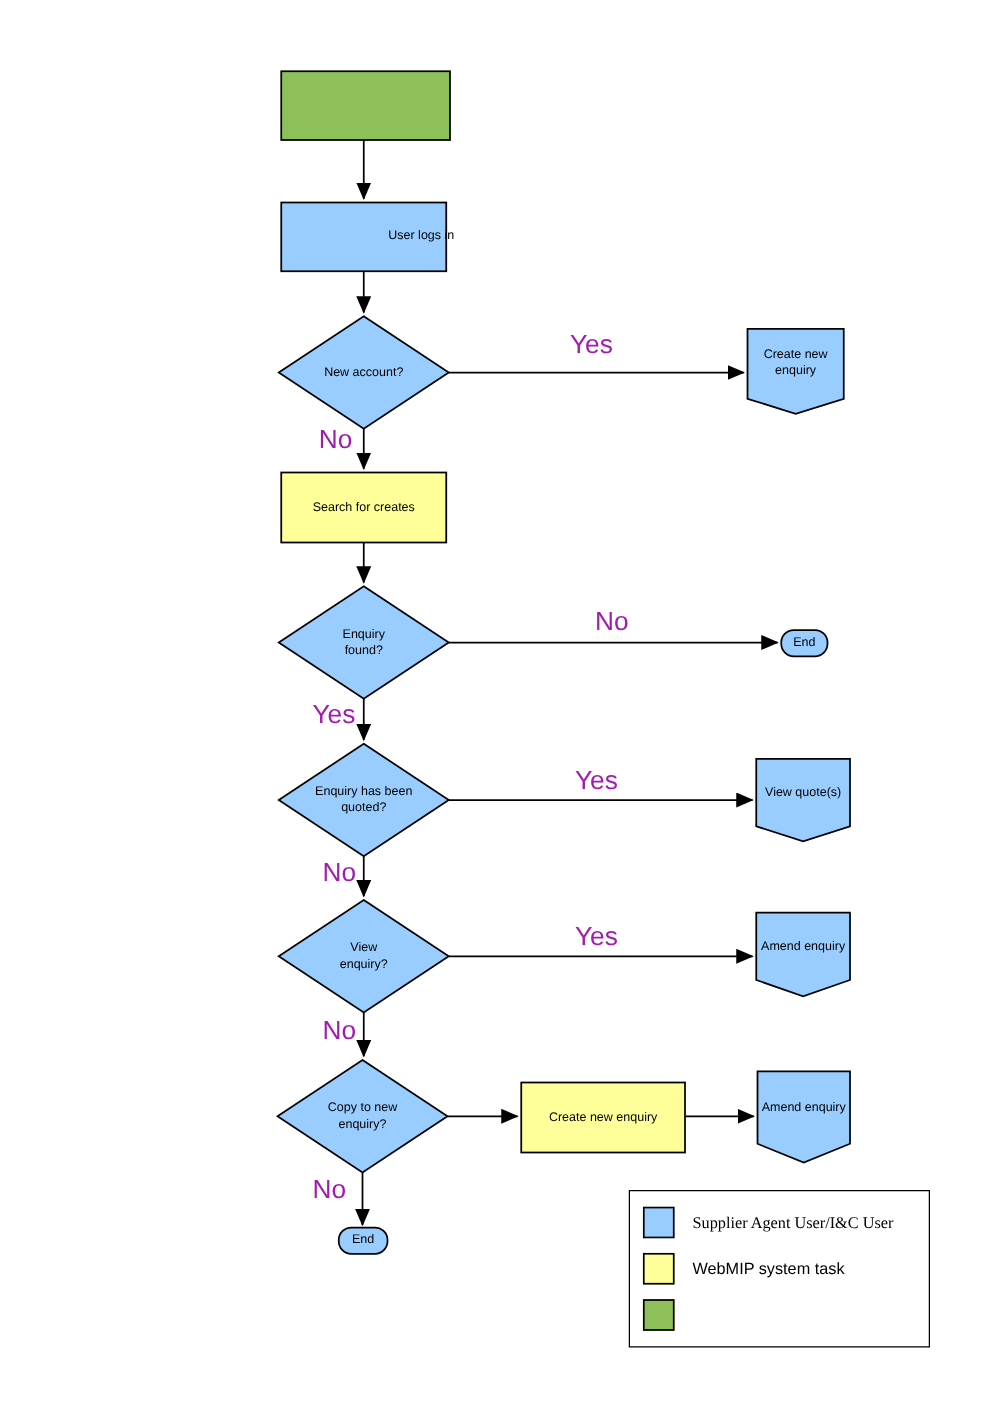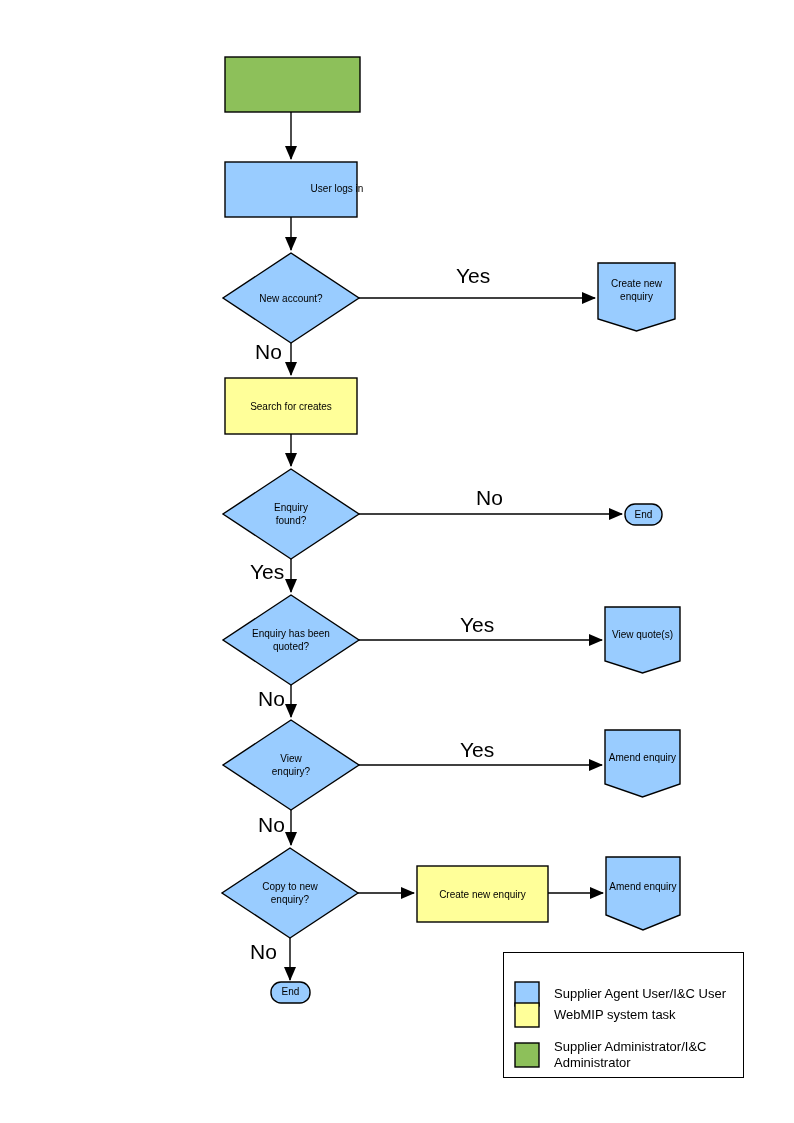--- a/index.html
+++ b/index.html
@@ -6,21 +6,21 @@
   .page {
     position:relative; width:794px; height:1123px; background:#ffffff;
     font-family:"Liberation Sans", sans-serif; color:#000; overflow:hidden;
   }
   svg.flow { position:absolute; left:0; top:0; }
   .node-label {
     position:absolute; display:flex; align-items:center; justify-content:center;
     text-align:center; font-size:10px; line-height:1.3; color:#000;
   }
   .edge-label {
-    position:absolute; font-size:21px; line-height:1.1; color:#000000; white-space:nowrap;
+    position:absolute; font-size:21px; line-height:1.1; color:#a21caf; white-space:nowrap;
   }
   .legend {
     position:absolute; left:503px; top:952px; width:241px; height:126px;
     border:1px solid #000; background:#fff; box-sizing:border-box;
   }
   .legend-item {
     position:absolute; left:10px; display:flex; align-items:center; gap:14px;
   }
   .legend-item .swatch { display:block; flex:0 0 auto; }
   .legend-label { font-size:13px; line-height:1.25; width:182px; }
@@ -88,33 +88,32 @@
   <div class="edge-label" style="left:255px; top:340px;">No</div>
   <div class="edge-label" style="left:476px; top:486px;">No</div>
   <div class="edge-label" style="left:250px; top:560px;">Yes</div>
   <div class="edge-label" style="left:460px; top:613px;">Yes</div>
   <div class="edge-label" style="left:258px; top:687px;">No</div>
   <div class="edge-label" style="left:460px; top:738px;">Yes</div>
   <div class="edge-label" style="left:258px; top:813px;">No</div>
   <div class="edge-label" style="left:250px; top:940px;">No</div>
 
   <div class="legend">
-    <div class="legend-item" style="top:28px;">
+    <div class="legend-item" style="top:12px;font-family:Liberation Serif, serif;">
       <svg class="swatch" width="26" height="26">
         <rect x="1" y="1" width="24" height="24" stroke="#000" stroke-width="1.4" fill="#99CCFF"></rect>
       </svg>
       <div class="legend-label">Supplier Agent User/I&amp;C User</div>
     </div>
     <div class="legend-item" style="top:49px;">
       <svg class="swatch" width="26" height="26">
         <rect x="1" y="1" width="24" height="24" stroke="#000" stroke-width="1.4" fill="#FFFF99"></rect>
       </svg>
       <div class="legend-label">WebMIP system task</div>
     </div>
     <div class="legend-item" style="top:86px;">
       <svg class="swatch" width="26" height="26">
         <rect x="1" y="1" width="24" height="24" stroke="#000" stroke-width="1.4" fill="#8DC05A"></rect>
       </svg>
-      <div class="legend-label">Supplier Administrator/I&amp;C Administrator</div>
     </div>
   </div>
 
 </div>
 
 </body></html>

